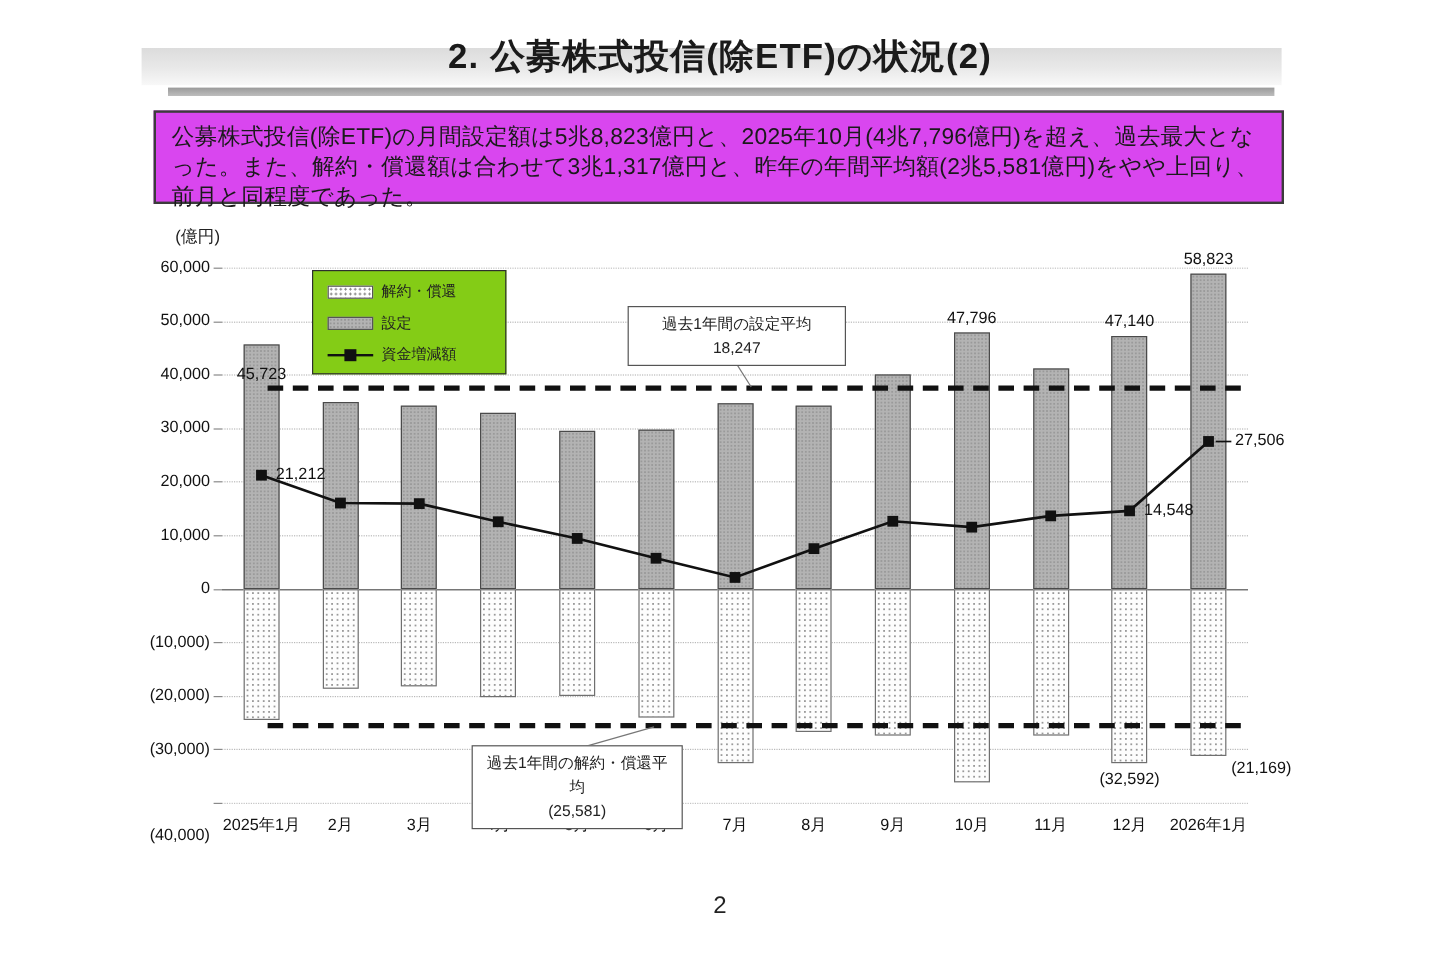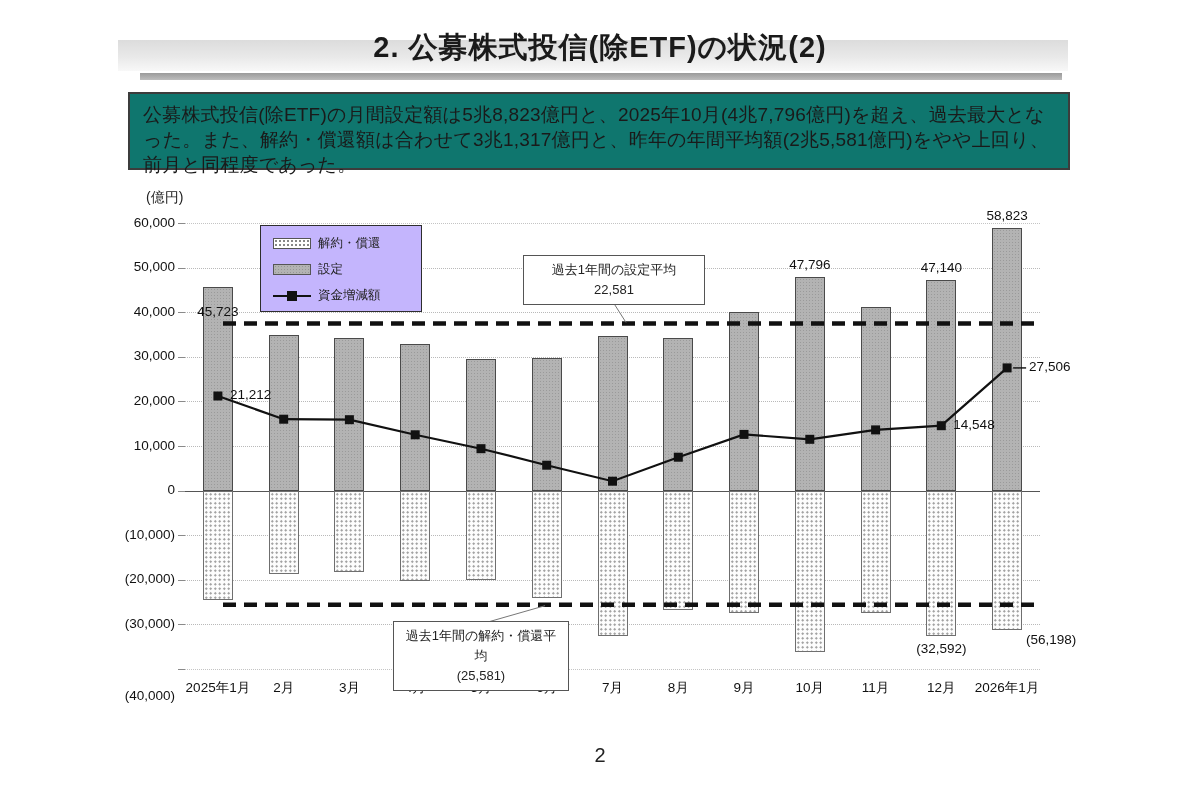--- a/index.html
+++ b/index.html
@@ -5,21 +5,21 @@
   html,body{margin:0;padding:0;background:#888;}
   .page{position:relative;width:1200px;height:800px;background:#ffffff;overflow:hidden;
         font-family:"Liberation Sans","DejaVu Sans",sans-serif;color:#1a1a1a;}
   .title-band{position:absolute;left:118px;top:40px;width:950px;height:31px;
         background:linear-gradient(to bottom,#dcdcdc 0%,#e9e9e9 55%,#f8f8f8 100%);}
   .page-title{position:absolute;left:0;top:28px;width:1200px;margin:0;text-align:center;
         font-size:29px;font-weight:bold;letter-spacing:1px;}
   .title-rule{position:absolute;left:140px;top:73px;width:922px;height:7px;
         background:linear-gradient(to bottom,#9a9a9a,#bdbdbd);}
   .summary-box{position:absolute;left:128px;top:92px;width:942px;height:78px;
-        border:2px solid #3c3c3c;background:#0f766e;padding:8px 13px;box-sizing:border-box;}
+        border:2px solid #3c3c3c;background:#d946ef;padding:8px 13px;box-sizing:border-box;}
   .summary-box p{margin:0;font-size:19px;line-height:1.32;letter-spacing:0.2px;}
   .chart-title{position:absolute;left:300px;top:188px;width:600px;text-align:center;
         font-size:16px;color:#333;}
   .y-unit{position:absolute;left:146px;top:189px;font-size:14px;color:#222;}
   .plot{position:absolute;left:185px;top:223px;width:855px;height:446px;}
   .gridline{position:absolute;left:0;width:855px;height:0;border-top:1px dotted #b9b9b9;}
   .gridline.zero{border-top:1.6px solid #555;}
   .gridline.edge{border-top:1px dotted #c4c4c4;}
   .ytick{position:absolute;left:-7px;width:7px;height:1px;background:#8a8a8a;}
   .ylab{position:absolute;left:-82px;width:72px;text-align:right;font-size:13.5px;color:#111;}
@@ -27,21 +27,21 @@
   .bar-pos{position:absolute;width:30px;box-sizing:border-box;border:1px solid #4a4a4a;
         background:#b3b3b3;
         background-image:radial-gradient(#9a9a9a 0.8px,transparent 0.9px);
         background-size:3px 3px;}
   .bar-neg{position:absolute;width:30px;box-sizing:border-box;border:1px solid #6f6f6f;
         background:#fdfdfd;
         background-image:radial-gradient(#9a9a9a 1px,transparent 1.1px);
         background-size:4.5px 4.5px;}
   .overlay{position:absolute;left:0;top:0;overflow:visible;pointer-events:none;}
   .legend{position:absolute;left:75px;top:2px;width:162px;border:1.6px solid #2e2e2e;
-        background:#c4b5fd;padding:9px 10px 7px 12px;box-sizing:border-box;}
+        background:#84cc16;padding:9px 10px 7px 12px;box-sizing:border-box;}
   .legend-item{display:flex;align-items:center;margin-bottom:9px;}
   .legend-item:last-child{margin-bottom:0;}
   .legend-label{font-size:12.5px;color:#222;margin-left:7px;white-space:nowrap;}
   .sw{width:38px;height:11px;box-sizing:border-box;flex:0 0 auto;}
   .sw-dots{border:1px solid #555;background:#fff;
         background-image:radial-gradient(#888 1px,transparent 1.1px);background-size:4px 4px;}
   .sw-gray{border:1px solid #555;background:#b3b3b3;
         background-image:radial-gradient(#969696 0.8px,transparent 0.9px);background-size:3px 3px;}
   .sw-line{position:relative;height:11px;background:none;}
   .sw-line::before{content:"";position:absolute;left:0;top:5px;width:38px;height:2px;background:#111;}
@@ -170,31 +170,31 @@
           <span class="sw sw-gray"></span>
           <span class="legend-label">設定</span>
         </div>
         <div class="legend-item">
           <span class="sw sw-line"></span>
           <span class="legend-label">資金増減額</span>
         </div>
       </div>
       <div class="ann-box" style="left: 338px; top: 32px; width: 182px;">
         <div>過去1年間の設定平均</div>
-        <div>22,581</div>
+        <div>18,247</div>
       </div>
       <div class="ann-box" style="left: 208px; top: 398px; width: 176px;">
         <div>過去1年間の解約・償還平均</div>
         <div>(25,581)</div>
       </div>
       <div class="pt-label center" style="left: -12.1154px; width: 90px; top: 49px; margin-top: 32px;">45,723</div>
       <div class="pt-label center" style="left: 579.808px; width: 90px; top: 34.4298px;">47,796</div>
       <div class="pt-label center" style="left: 711.346px; width: 90px; top: 37.3556px;">47,140</div>
       <div class="pt-label center" style="left: 777.115px; width: 90px; top: -14.7506px;">58,823</div>
       <div class="pt-label center" style="left: 711.346px; width: 90px; top: 417.96px;">(32,592)</div>
-      <div class="pt-label center" style="left: 821.115px; width: 90px; top: 409.274px;">(56,198)</div>
+      <div class="pt-label center" style="left: 821.115px; width: 90px; top: 409.274px;">(21,169)</div>
       <div class="pt-label" style="left: 44.8846px; top: 163.994px;">21,212</div>
       <div class="pt-label" style="left: 768.346px; top: 193.716px;">14,548</div>
       <div class="pt-label" style="left: 844.115px; top: 135.923px;">27,506</div>
     </div>
 
   <div class="page-number">2</div>
 </div>
 
 </body></html>

